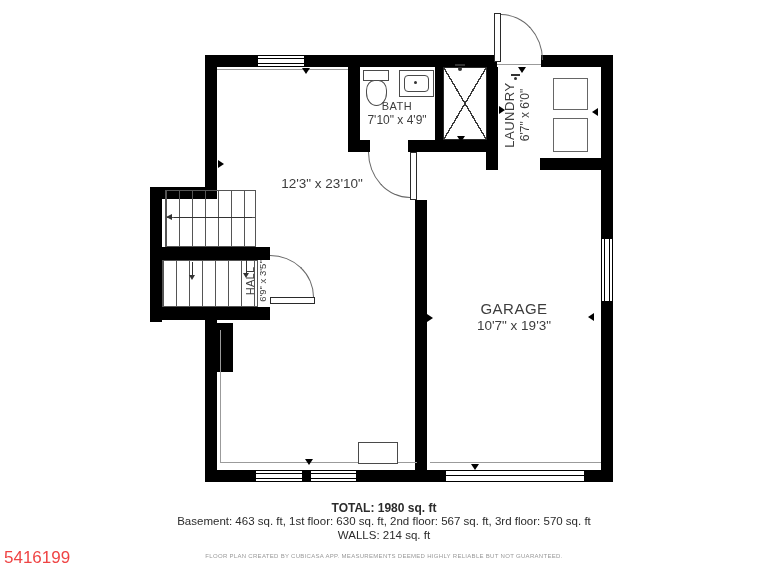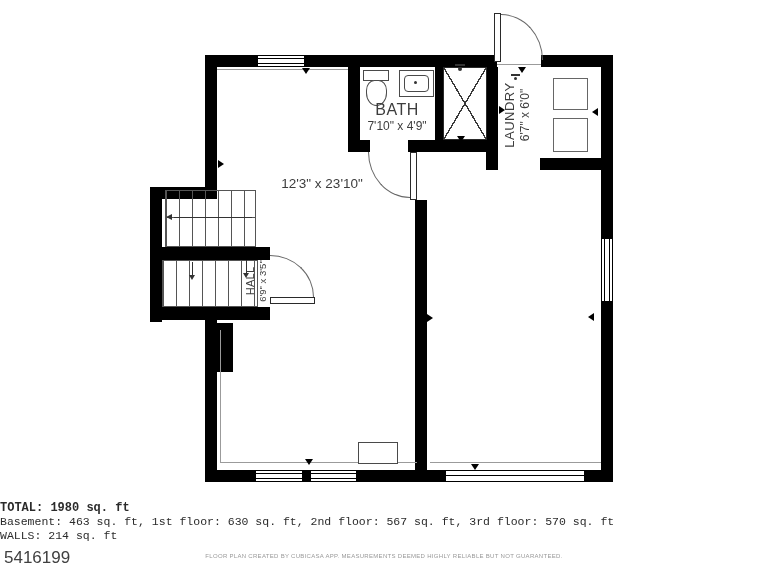--- a/index.html
+++ b/index.html
@@ -32,34 +32,34 @@
   .tri{position:absolute;width:0;height:0;}
   .tri-down{border-left:4px solid transparent;border-right:4px solid transparent;border-top:6px solid #000;}
   .tri-left{border-top:4px solid transparent;border-bottom:4px solid transparent;border-right:6px solid #000;}
   .tri-right{border-top:4px solid transparent;border-bottom:4px solid transparent;border-left:6px solid #000;}
   .tri-sm-down{border-left:3px solid transparent;border-right:3px solid transparent;border-top:5px solid #333;}
   .tri-sm-left{border-top:3px solid transparent;border-bottom:3px solid transparent;border-right:6px solid #333;}
   
   .room-label{position:absolute;color:#3d3d3d;text-align:center;line-height:1.2;}
   .room-label .nm{display:block;font-size:15px;letter-spacing:.5px;}
   .room-label .dm{display:block;font-size:13.5px;}
-  .room-label.small .nm{font-size:16px;}
+  .room-label.small .nm{font-size:11px;}
   .room-label.small .dm{font-size:12px;}
   .room-label.vert{transform:rotate(-90deg);}
   .room-label.vert .nm{font-size:13px;letter-spacing:.5px;}
   .room-label.vert .dm{font-size:12px;}
   .room-label.tiny .nm{font-size:11px;letter-spacing:.3px;}
   .room-label.tiny .dm{font-size:9.5px;}
   
-  .summary{position:absolute;left:0;top:501px;width:768px;text-align:left;color:#2b2b2b;font-family:Liberation Mono, monospace;}
+  .summary{position:absolute;left:0;top:501px;width:768px;text-align:center;color:#2b2b2b;}
   .summary .t1{font-size:12px;font-weight:bold;line-height:1.18;}
   .summary .t2{font-size:11.5px;line-height:1.18;}
   .disclaimer{position:absolute;left:0;top:553px;width:768px;text-align:center;
     font-size:6px;color:#999;letter-spacing:.3px;}
-  .listing-id{position:absolute;left:4px;top:548px;font-size:17px;color:#404040;}
+  .listing-id{position:absolute;left:4px;top:548px;font-size:17px;color:#ef4444;}
 </style>
 </head>
 <body>
 
 <div class="canvas">
 
   <div class="wall" style="left:205px;top:55px;width:52px;height:12px"></div>
   <div class="wall" style="left:305px;top:55px;width:192px;height:12px"></div>
   <div class="wall" style="left:541px;top:55px;width:72px;height:12px"></div>
   <div class="wall" style="left:601px;top:55px;width:12px;height:183px"></div>
@@ -151,20 +151,24 @@
     <span class="dm">7'10" x 4'9"</span>
   </div>
   <div class="room-label vert" style="left:477px;top:98px;width:84px;height:34px">
     <span class="nm">LAUNDRY</span>
     <span class="dm">6'7" x 6'0"</span>
   </div>
   <div class="room-label vert tiny" style="left:227px;top:268px;width:60px;height:26px">
     <span class="nm">HALL</span>
     <span class="dm">6'9" x 3'5"</span>
   </div>
+  <div class="room-label" style="left:424px;top:300px;width:180px">
+    <span class="nm">GARAGE</span>
+    <span class="dm">10'7" x 19'3"</span>
+  </div>
 
   <div class="summary">
     <div class="t1">TOTAL: 1980 sq. ft</div>
     <div class="t2">Basement: 463 sq. ft, 1st floor: 630 sq. ft, 2nd floor: 567 sq. ft, 3rd floor: 570 sq. ft</div>
     <div class="t2">WALLS: 214 sq. ft</div>
   </div>
   <div class="disclaimer">FLOOR PLAN CREATED BY CUBICASA APP. MEASUREMENTS DEEMED HIGHLY RELIABLE BUT NOT GUARANTEED.</div>
   <div class="listing-id">5416199</div>
 
 </div>

